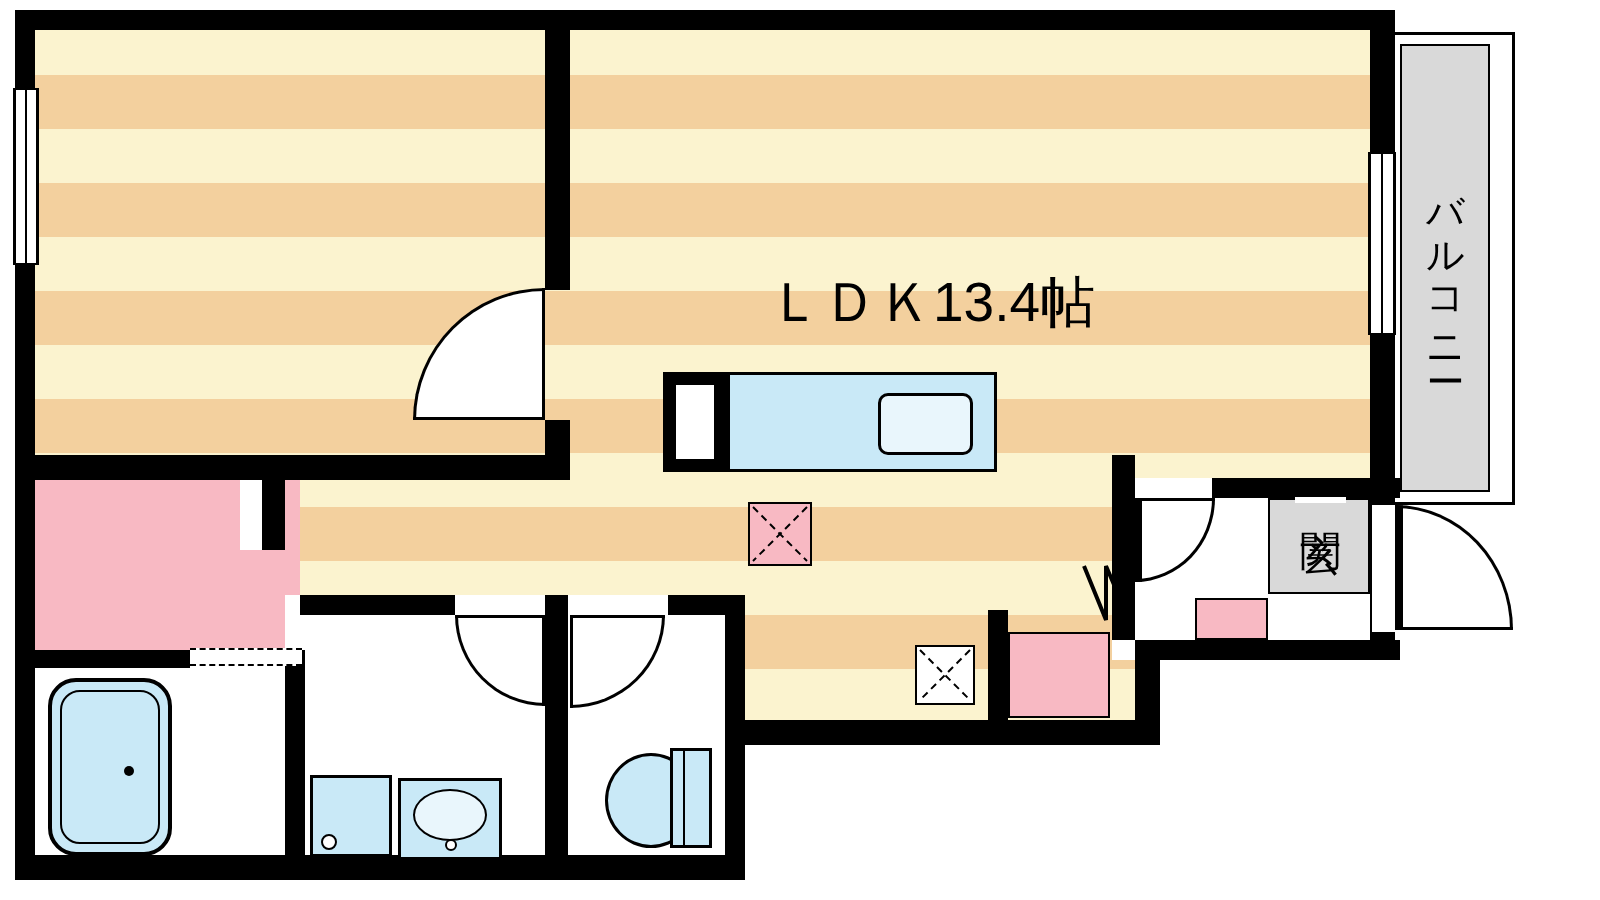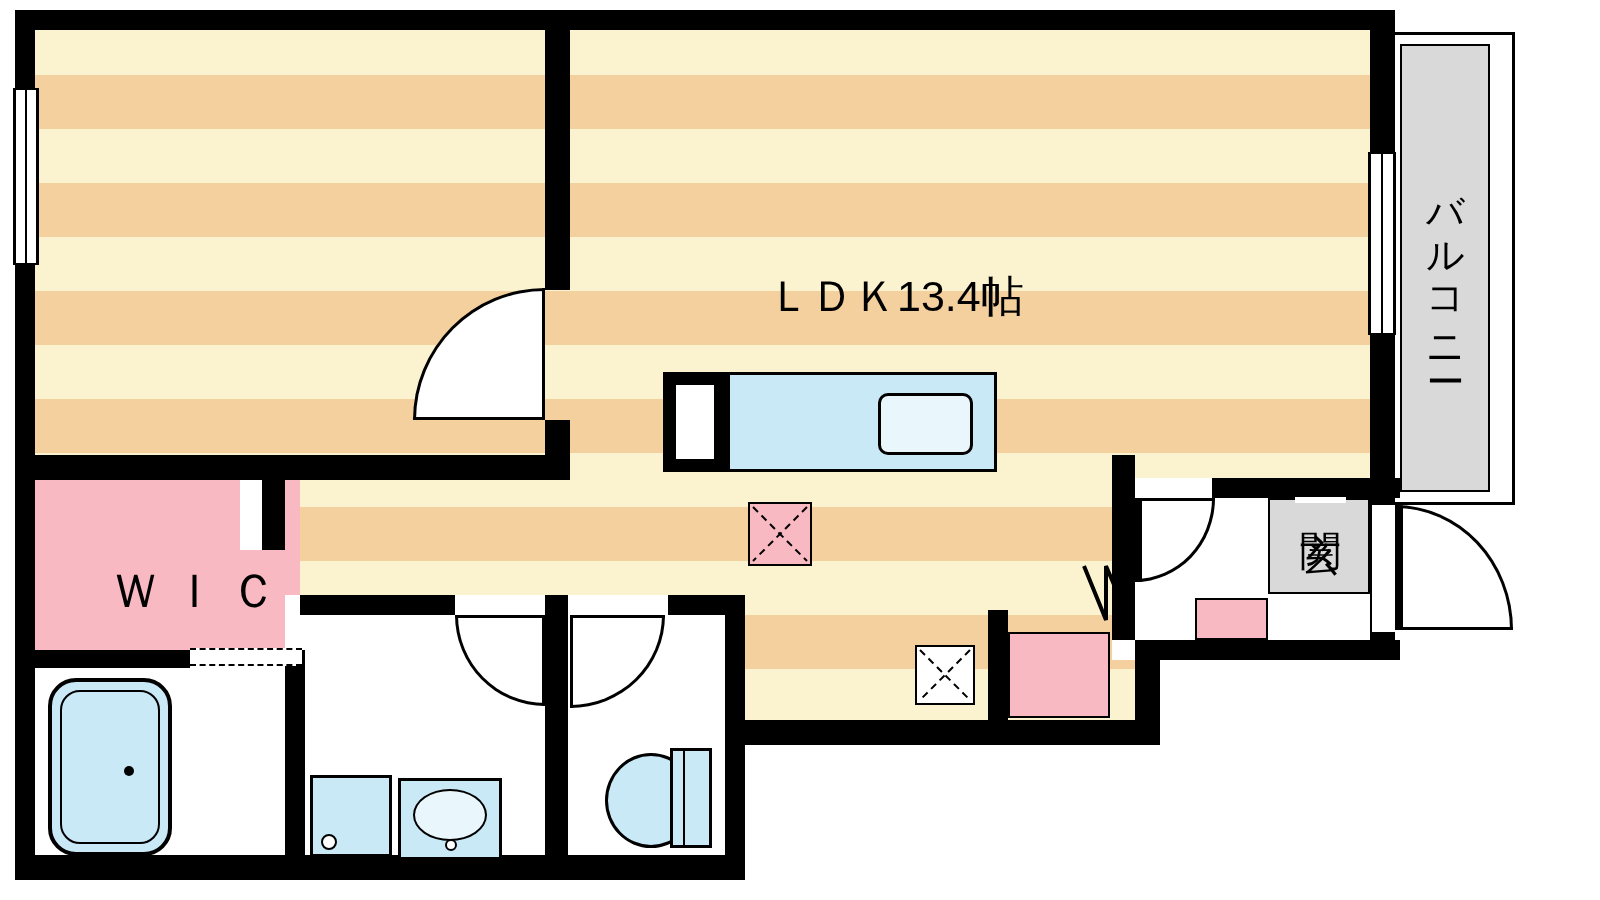--- a/index.html
+++ b/index.html
@@ -124,17 +124,16 @@
   <div class="door" style="left:570px;top:615px;width:95px;height:93px;border-bottom-right-radius:100% 100%;"></div>
   <div class="door" style="left:1135px;top:498px;width:80px;height:84px;border-left-width:7px;border-bottom-right-radius:100% 100%;"></div>
   <div class="door" style="left:1395px;top:505px;width:118px;height:125px;border-left-width:8px;border-top-right-radius:100% 100%;"></div>
 
   <div class="dashed-door" style="left:190px;top:648px;width:112px;height:18px;"></div>
 
   <svg class="abs" style="left:1080px;top:560px;" width="58" height="68" viewBox="0 0 58 68">
     <polyline points="4,6 26,60 26,6 50,62" fill="none" stroke="#000" stroke-width="4"></polyline>
   </svg>
 
-  <div class="label" style="left:768px;top:274px;font-size:43px;">ＬＤＫ13.4帖</div>
-  <div class="label" style="left:112px;top:566px;font-size:47px;letter-spacing:12px;">ＷＩＣ</div>
+  <div class="label" style="left:768px;top:274px;font-size:55px;">ＬＤＫ13.4帖</div>
   <div class="label vtext" style="left:1295px;top:497px;font-size:41px;background:#fff;padding:3px 4px;">玄関</div>
 
 </div>
 
 </body></html>

